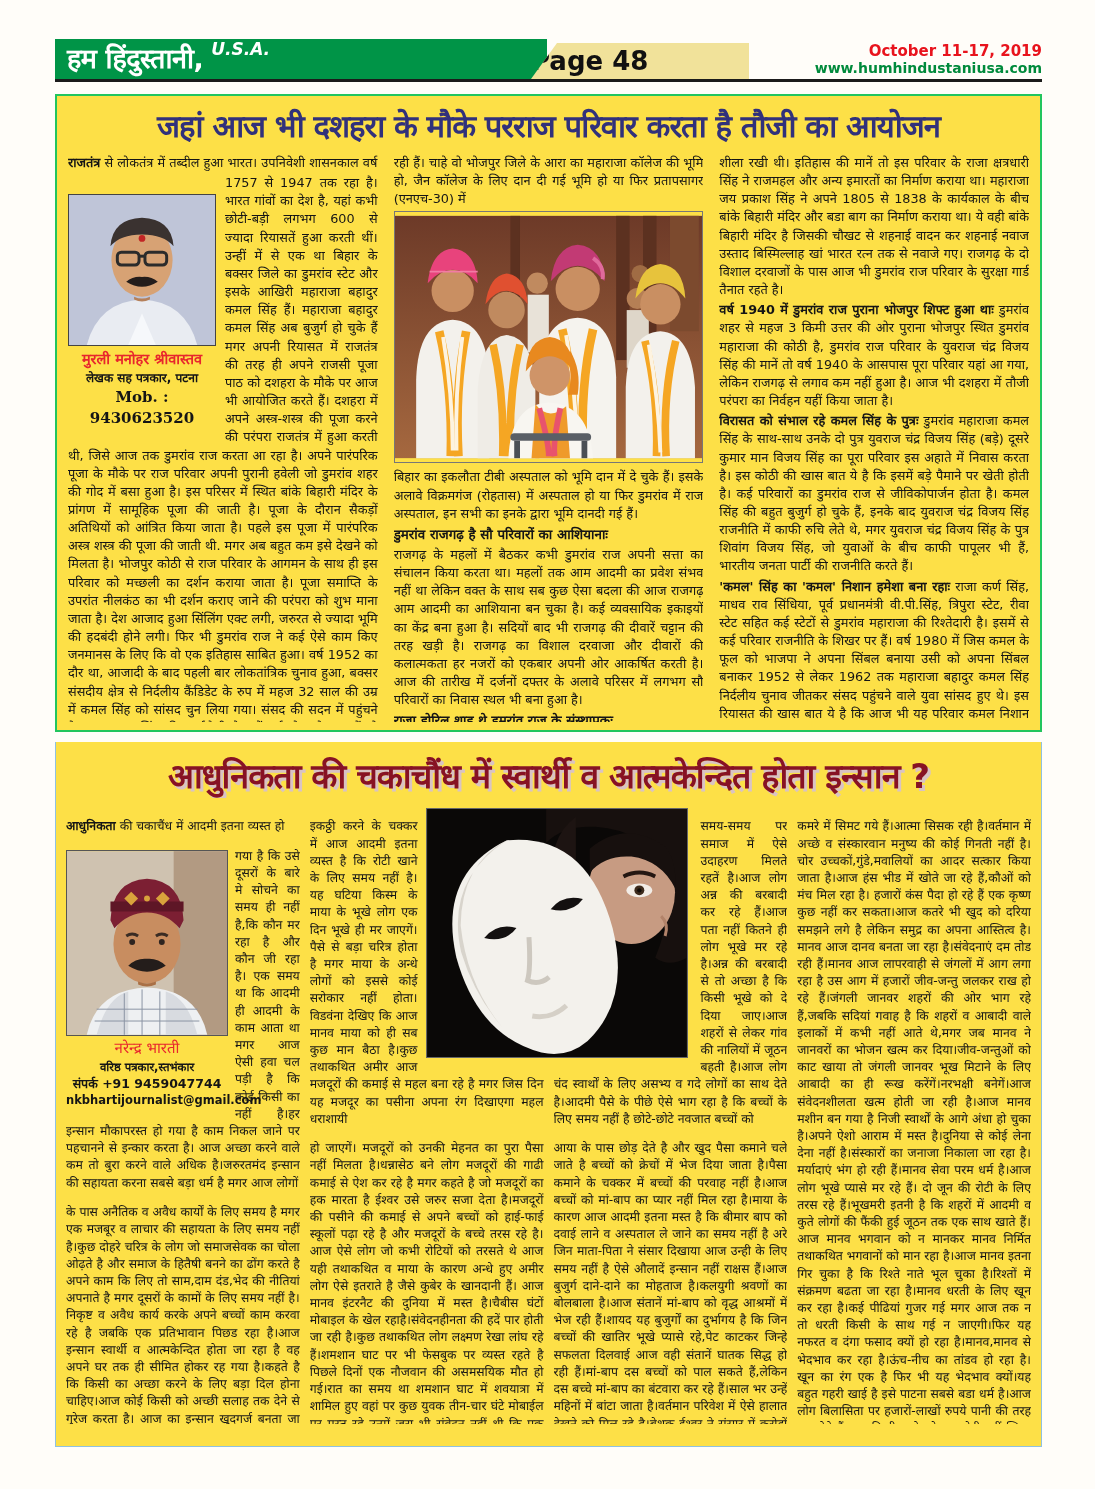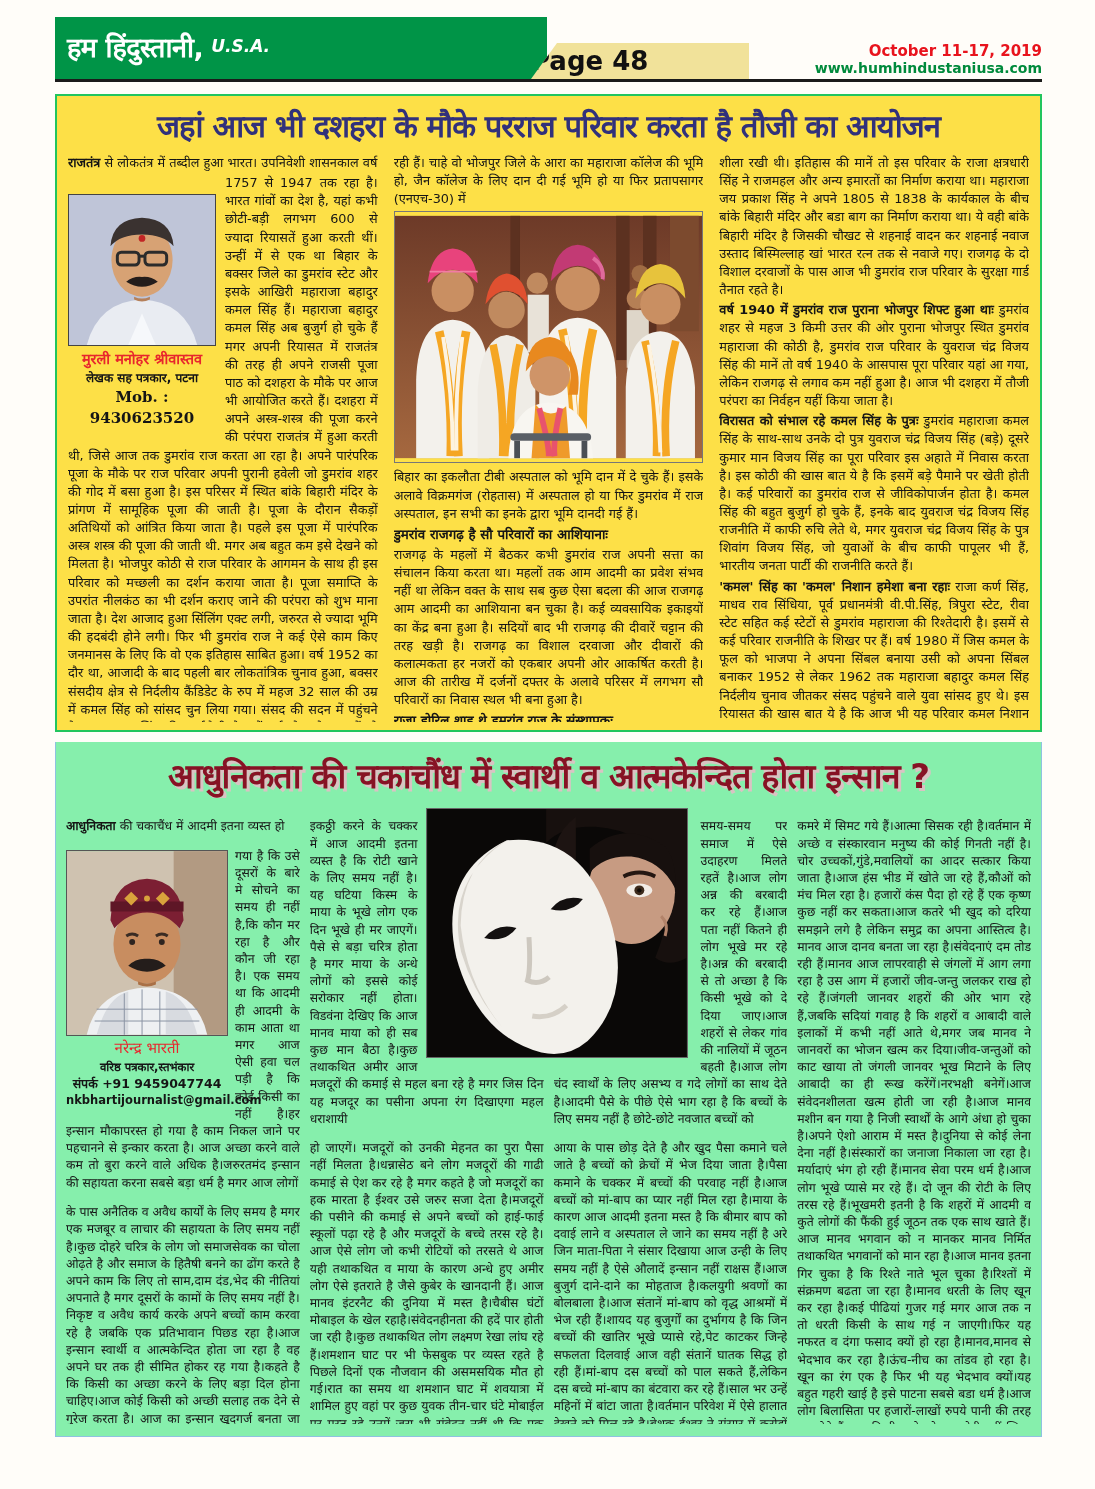--- a/index.html
+++ b/index.html
@@ -9,22 +9,22 @@
     background:#fffdf9;
     font-family:"DejaVu Sans", sans-serif;
     color:#151515;
     overflow:hidden;
   }
   .page { width:1095px; height:1489px; padding:26px 53px 0 55px; }
 
   
   .header { display:flex; align-items:flex-end; border-bottom:3px solid #1b1b1b; height:56px; }
   .mast-green {
-    height:62px; flex:0 0 492px; background:#009447; color:#ffffff;
-    display:flex; align-items:center; padding:0 14px 4px 12px;
+    height:40px; flex:0 0 492px; background:#009447; color:#ffffff;
+    display:flex; padding:0 14px 4px 12px;
   }
   .mast-title { font-size:27px; font-weight:bold; letter-spacing:-0.5px; }
   .mast-edition { font-size:17px; font-weight:bold; font-style:italic; margin-left:8px; }
   .mast-yellow {
     height:36px; flex:0 0 218px; margin-left:-16px; background:#f1e29a;
     clip-path:polygon(26px 0, 100% 0, 100% 100%, 0 100%);
     display:flex; align-items:center; 
   }
   .mast-page { font-size:26px; font-weight:bold; color:#111; }
   .mast-meta { flex:1; text-align:right; padding-bottom:3px; line-height:1.15; }
@@ -53,21 +53,21 @@
   .author-photo { width:148px; height:152px; border:1px solid #444; display:block; }
   .author-name { color:#e8262d; font-weight:bold; font-size:14.5px; margin-top:3px; }
   .author-role { font-weight:bold; font-size:12px; }
   .author-contact { font-weight:bold; font-size:15px; font-family:"DejaVu Serif", serif; }
 
   .main-photo { width:100%; height:252px; border:1px solid #777; display:block; margin:3px 0 5px; }
 
   
   .article2 {
     margin-top:10px; border:1px solid #8fc1e1; border-top:none;
-    padding:4px 10px 12px; background:#86efac;
+    padding:4px 10px 22px; background:#fde047;
   }
   .headline2 {
     margin:6px 0 8px; text-align:center; color:#871224;
     font-size:34px; font-weight:bold; letter-spacing:-1px;
     text-shadow:3px 3px 0 #d9c3c3;
     white-space:nowrap; overflow:hidden;
   }
   .a2-cols { position:relative; display:flex; gap:10px; height:618px; overflow:hidden; }
   .a2col { flex:1; overflow:hidden; }
   .bt2 { font-size:12.3px; line-height:1.40; text-align:justify; }

